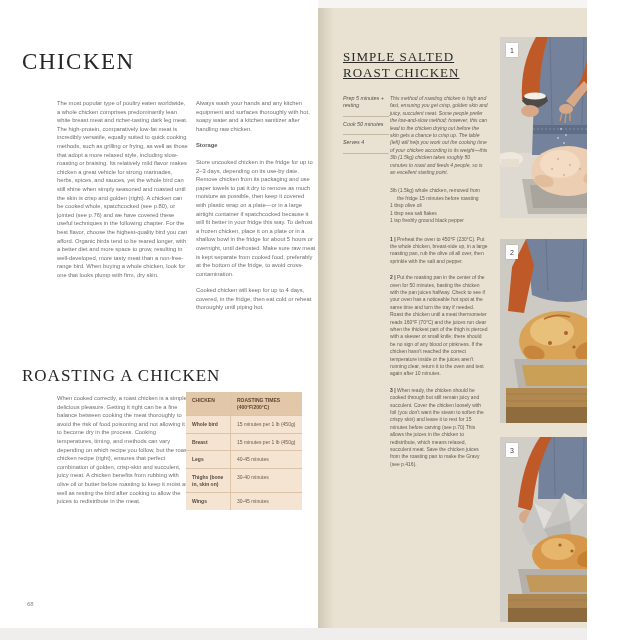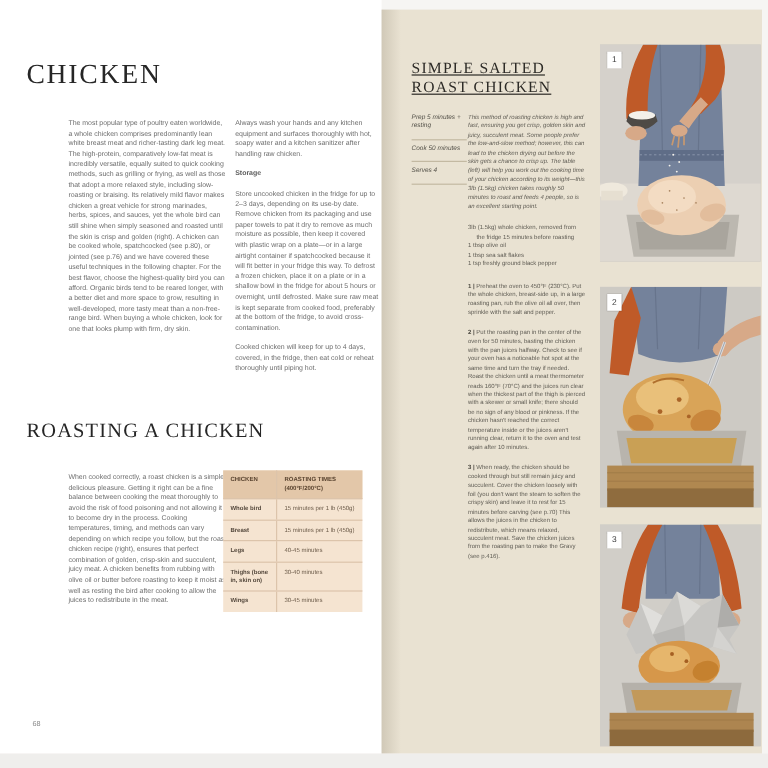--- a/index.html
+++ b/index.html
@@ -1,27 +1,27 @@
 <!DOCTYPE html>
 <html><head>
 <meta charset="utf-8">
 <style>
   html,body{margin:0;padding:0;}
-  #stage{position:relative;width:640px;height:640px;background:#f6f5f3;overflow:hidden;
+  #stage{position:relative;width:587px;height:640px;background:#f6f5f3;overflow:hidden;
          font-family:"Liberation Sans",sans-serif;color:#6e6e6e;}
   
   #left-page{position:absolute;left:0;top:0;width:318px;height:628px;background:#ffffff;}
   #right-page{position:absolute;left:318px;top:8px;width:317px;height:620px;background:#e9e2d2;}
   #right-page .spine{position:absolute;left:0;top:0;width:16px;height:100%;
       background:linear-gradient(90deg,rgba(110,98,76,0.20),rgba(110,98,76,0));}
   #book-edge{position:absolute;left:0;top:628px;width:640px;height:12px;background:#efeeec;}
   
   .display{font-family:"Liberation Serif",serif;color:#262626;font-weight:400;}
   #chicken-title{position:absolute;left:22px;top:34px;font-size:23px;letter-spacing:1.5px;}
-  #roasting-title{position:absolute;left:22px;top:335px;font-size:17px;letter-spacing:1px;}
+  #roasting-title{position:absolute;left:22px;top:352px;font-size:17px;letter-spacing:1px;}
   #recipe-title{position:absolute;left:343px;top:38px;font-size:13px;letter-spacing:1px;
       line-height:16px;width:120px;color:#2c2a26;text-decoration:underline;}
   
   .copy{font-size:5.8px;line-height:8.6px;text-align:left;}
   #intro-col1{position:absolute;left:57px;top:99px;width:133px;}
   #intro-col2{position:absolute;left:196px;top:99px;width:120px;}
   #intro-col2 .p{margin:0 0 8px 0;}
   .mini-head{font-weight:bold;color:#5c5c5c;margin:0 0 2px 0;}
   #roasting-body{position:absolute;left:57px;top:394px;width:133px;}
   

